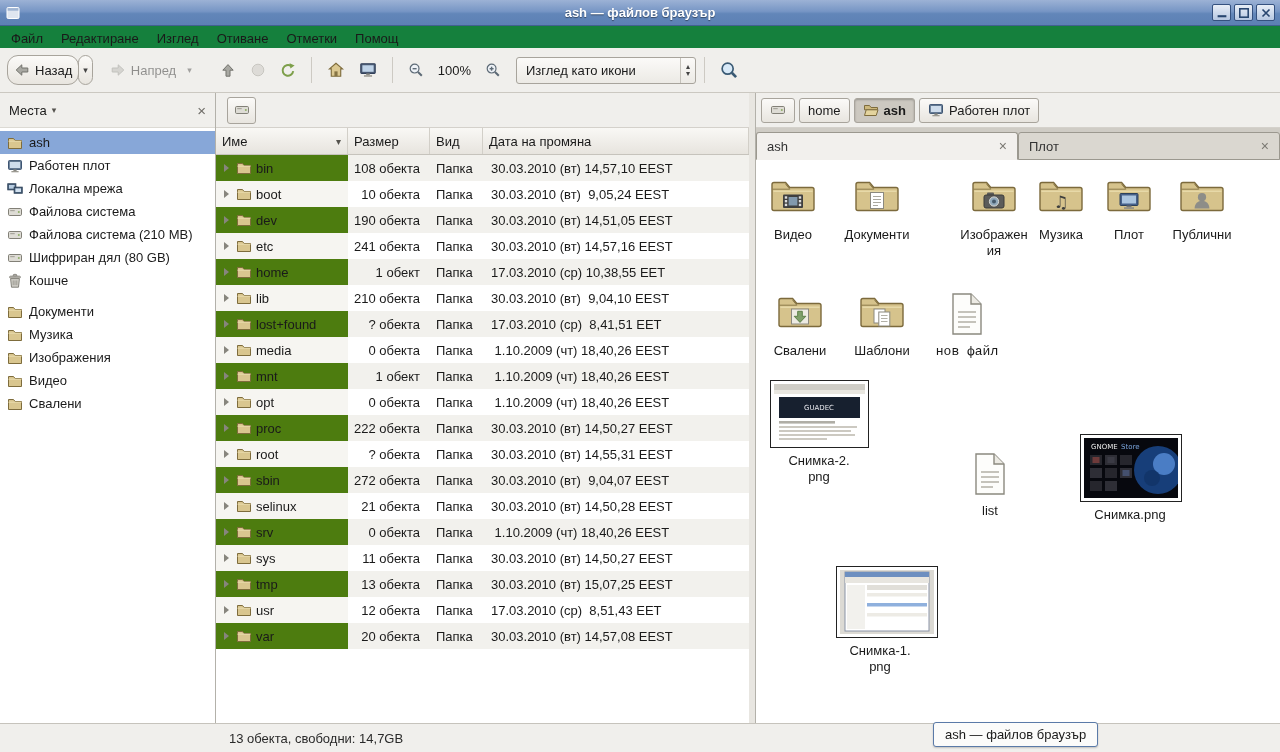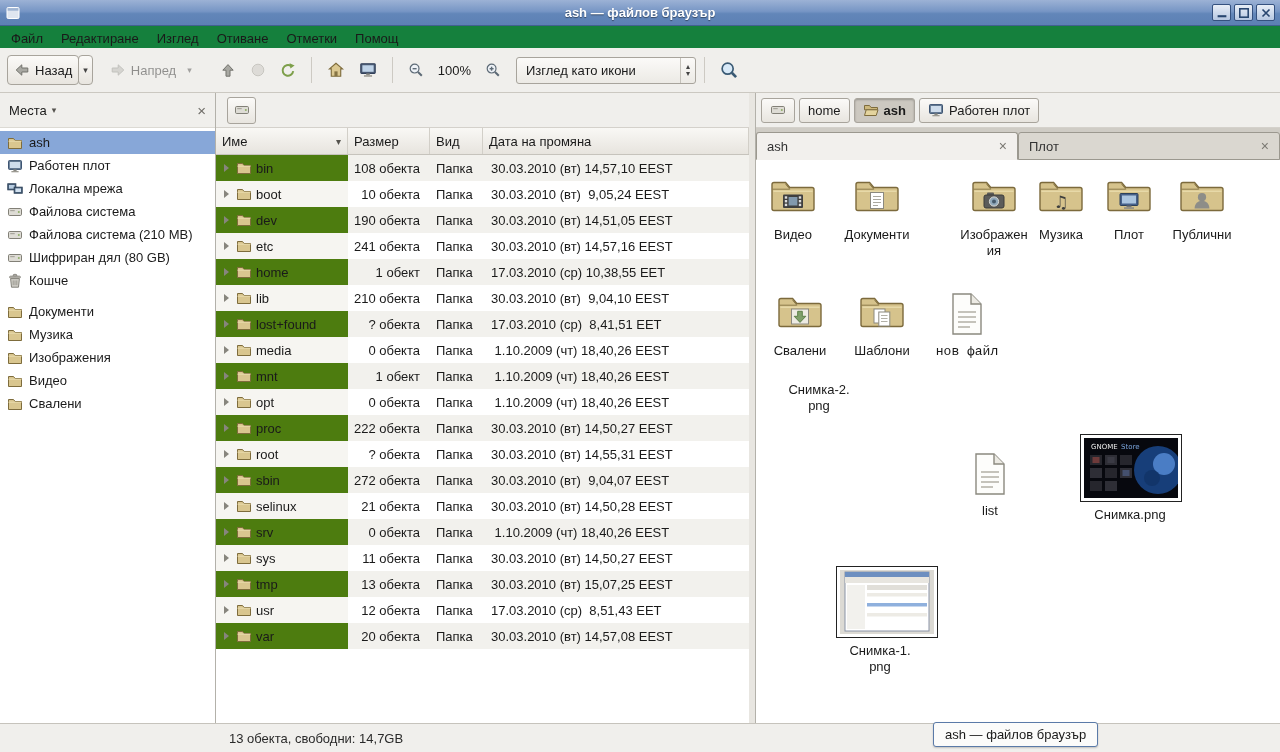--- a/index.html
+++ b/index.html
@@ -12,21 +12,21 @@
 
 .titlebar{position:absolute;left:0;top:0;right:0;height:26px;background:linear-gradient(#9cb2d5,#7796c5 45%,#6286b9 55%,#5c80b4);display:flex;align-items:center;padding:0 5px;border-bottom:1px solid #41618f}
 .title{position:absolute;left:0;right:0;text-align:center;color:#fff;font-weight:bold;text-shadow:0 1px 1px rgba(0,0,0,.45)}
 .win-controls{margin-left:auto;display:flex;gap:3px;z-index:2}
 .win-btn{width:19px;height:17px;border:1px solid #35517f;border-radius:2px;background:linear-gradient(#e8eef7,#b6c7e1);display:flex;align-items:center;justify-content:center}
 
 .menubar{position:absolute;left:0;top:26px;right:0;height:22px;background:#15803d;display:flex;align-items:flex-end;padding-left:2px}
 .menu-item{padding:2px 9px;display:flex;align-items:center}
 
 .toolbar{position:absolute;left:0;top:48px;right:0;height:45px;background:#f0efec;border-bottom:1px solid #cbc8c1;display:flex;align-items:center;padding:0 7px}
-.tb-btn{height:30px;display:flex;align-items:center;gap:5px;padding:0 6px;border-radius:4px;border:1px solid transparent}
+.tb-btn{height:30px;display:flex;align-items:center;gap:5px;padding:0 6px;border-radius:11px;border:1px solid transparent}
 .tb-btn.raised{border-color:#a8a49c;background:linear-gradient(#fbfaf8,#e8e5df)}
 .tb-btn.disabled{opacity:.45}
 .chev{padding:0 4px;margin-left:-1px;font-size:9px;color:#444}
 .tb-sep{width:1px;height:26px;background:#cdcac3;margin:0 8px}
 .zoom-label{padding:0 7px}
 .combo{height:27px;margin-left:8px;border:1px solid #a8a49c;border-radius:3px;background:linear-gradient(#fbfaf8,#eceae5);display:flex;align-items:center;padding-left:9px;width:180px}
 .combo .spin{margin-left:auto;display:flex;flex-direction:column;justify-content:center;align-items:center;border-left:1px solid #c4c1ba;height:100%;padding:0 5px;font-size:8px;line-height:7px;color:#444}
 
 .main{position:absolute;top:93px;left:0;right:0;bottom:29px;display:flex}
 
@@ -783,21 +783,32 @@
                 <path d="M4.4 17.2h39.2" stroke="#e7d9a8" stroke-width="1.4" fill="none"></path>
                 <rect x="16" y="19" width="11" height="14" fill="#fff" stroke="#8b897f"></rect>
                 <rect x="20.8" y="22" width="11" height="14" fill="#fff" stroke="#8b897f"></rect>
                 <path d="M23 25.5h6.5M23 28.5h6.5M23 31.5h6.5" stroke="#b2b0a7" fill="none"></path>
               </svg></span><div class="flabel">Шаблони</div></div>
           <div class="fitem" style="left: 171px; top: 130px; width: 80px; font-family: Liberation Mono, monospace;"><span class="icon48"><svg width="48" height="48" viewBox="0 0 48 48">
                 <path d="M10 4h18l10 10v30H10z" fill="#fdfdfb" stroke="#8b897f" stroke-width="1.4"></path>
                 <path d="M28 4v10h10" fill="#eceae3" stroke="#8b897f" stroke-width="1.4"></path>
                 <path d="M15 22h18M15 27h18M15 32h18M15 37h12" stroke="#b2b0a7" stroke-width="1.6" fill="none"></path>
               </svg></span><div class="flabel">нов файл</div></div>
-          <div class="fitem" style="left: 13px; top: 220px; width: 100px;"><div class="flabel">Снимка-2.
+          <div class="fitem" style="left: 13px; top: 220px; width: 100px;"><span class="thumb"><svg width="91" height="60" viewBox="0 0 91 60">
+                <rect width="91" height="60" fill="#fff"></rect>
+                <rect width="91" height="6" fill="#cfcdc6"></rect>
+                <rect y="6" width="91" height="4" fill="#e9e7e0"></rect>
+                <rect x="5" y="13" width="81" height="21" fill="#17202f"></rect>
+                <text x="45" y="26" font-size="7" fill="#e8e8ee" text-anchor="middle">GUADEC</text>
+                <rect x="5" y="37" width="56" height="2.6" fill="#b0aea6"></rect>
+                <rect x="5" y="42" width="78" height="2" fill="#ccc9c1"></rect>
+                <rect x="5" y="46" width="72" height="2" fill="#ccc9c1"></rect>
+                <rect x="5" y="50" width="76" height="2" fill="#ccc9c1"></rect>
+                <rect x="5" y="54" width="48" height="2" fill="#ccc9c1"></rect>
+              </svg></span><div class="flabel">Снимка-2.
 png</div></div>
           <div class="fitem" style="left: 194px; top: 290px; width: 80px;"><span class="icon48"><svg width="48" height="48" viewBox="0 0 48 48">
                 <path d="M10 4h18l10 10v30H10z" fill="#fdfdfb" stroke="#8b897f" stroke-width="1.4"></path>
                 <path d="M28 4v10h10" fill="#eceae3" stroke="#8b897f" stroke-width="1.4"></path>
                 <path d="M15 22h18M15 27h18M15 32h18M15 37h12" stroke="#b2b0a7" stroke-width="1.6" fill="none"></path>
               </svg></span><div class="flabel">list</div></div>
           <div class="fitem" style="left: 324px; top: 274px; width: 100px;"><span class="thumb"><svg width="94" height="60" viewBox="0 0 94 60">
                 <rect width="94" height="60" fill="#07080e"></rect>
                 <circle cx="74" cy="32" r="24" fill="#1c4c95" opacity="0.8"></circle>
                 <circle cx="80" cy="26" r="11" fill="#5488d2" opacity="0.85"></circle>

